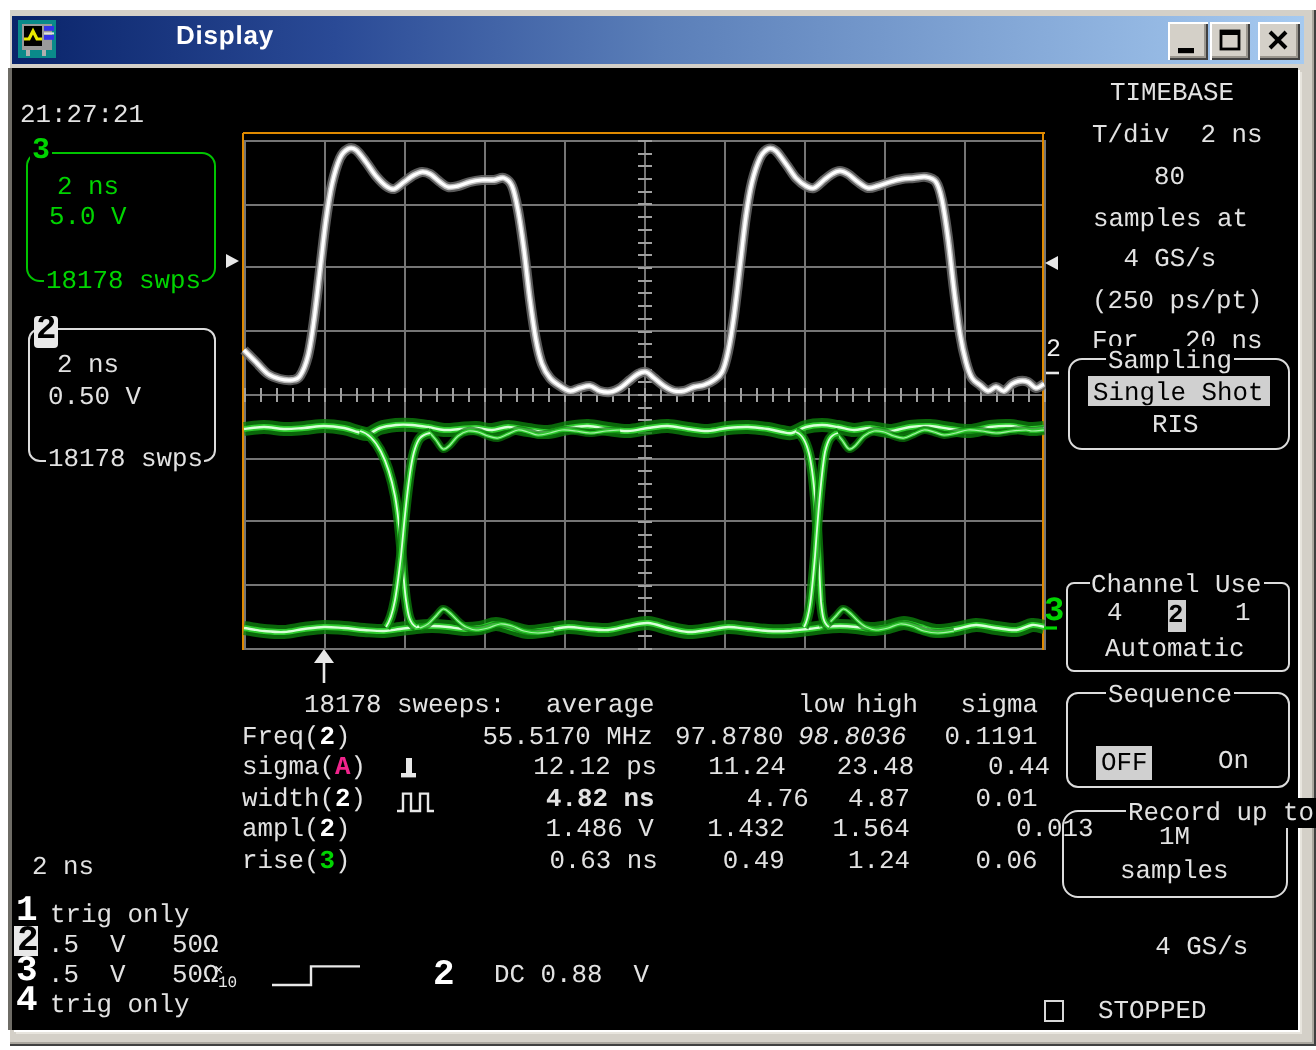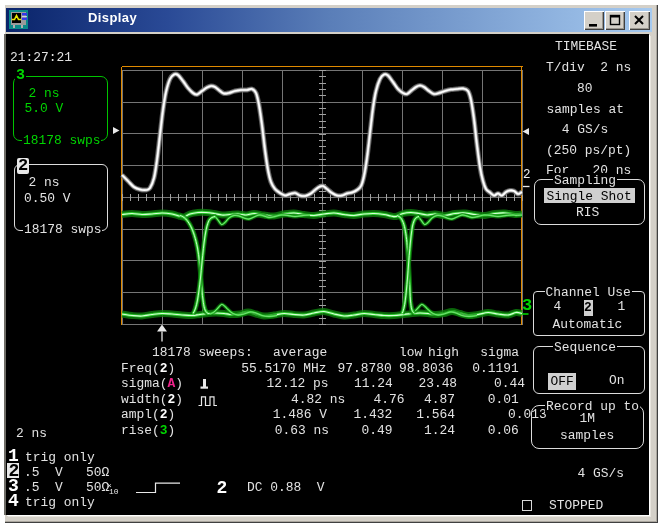--- a/index.html
+++ b/index.html
@@ -124,27 +124,27 @@
 sigma(<b class="bold pnk">A</b>)
 width(<b class="bold">2</b>)
 ampl(<b class="bold">2</b>)
 rise(<b class="bold grn">3</b>)</pre>
 <pre class="m" style="left:273px;top:345px;">average</pre>
 <pre class="m" style="left:371px;top:345px;margin-left:28px;">low</pre>
 <pre class="m" style="left:428px;top:345px;">high</pre>
 <pre class="m" style="left:480.3px;top:345px;">sigma</pre>
 <pre class="m" style="left:241.2px;top:360.5px;">55.5170 MHz</pre>
 <pre class="m" style="left:337.5px;top:360.5px;">97.8780</pre>
-<pre class="m" style="left:399px;top:360.5px;">98.8036</pre>
+<pre class="m" style="left:399px;top:360.5px;font-style:italic;">98.8036</pre>
 <pre class="m" style="left:472.3px;top:360.5px;">0.1191</pre>
 <pre class="m" style="left:266.6px;top:376px;">12.12 ps</pre>
 <pre class="m" style="left:354.1px;top:376px;">11.24</pre>
 <pre class="m" style="left:418.4px;top:376px;">23.48</pre>
 <pre class="m" style="left:494px;top:376px;">0.44</pre>
-<pre class="m" style="left:291px;top:391.5px;">4.82 ns</pre>
+<pre class="m" style="left:273px;top:391.5px;font-weight:bold;">4.82 ns</pre>
 <pre class="m" style="left:361.4px;top:391.5px;margin-left:12px;">4.76</pre>
 <pre class="m" style="left:424px;top:391.5px;">4.87</pre>
 <pre class="m" style="left:487.8px;top:391.5px;">0.01</pre>
 <pre class="m" style="left:272.7px;top:407px;">1.486 V</pre>
 <pre class="m" style="left:353.6px;top:407px;">1.432</pre>
 <pre class="m" style="left:416.2px;top:407px;">1.564</pre>
 <pre class="m" style="left:480px;top:407px;margin-left:28px;">0.013</pre>
 <pre class="m" style="left:274.7px;top:422.5px;">0.63 ns</pre>
 <pre class="m" style="left:361.4px;top:422.5px;">0.49</pre>
 <pre class="m" style="left:424px;top:422.5px;">1.24</pre>
@@ -186,19 +186,19 @@
 <pre class="m" style="left:617.5px;top:298.7px;">1</pre>
 <pre class="m" style="left:552.5px;top:316.5px;font-family:Liberation Mono, monospace;">Automatic</pre>
 
 <div class="box" style="left:532.5px;top:346px;width:110px;height:46px;border-radius:6px;"></div>
 <pre class="m lbl" style="left:553px;top:340px;text-align:center;">Sequence</pre>
 <div style="position:absolute;left:548px;top:372.6px;width:28px;height:17.5px;background:#d0d0d0;"></div>
 <pre class="m" style="left:550.5px;top:374px;color:#000;">OFF</pre>
 <pre class="m" style="left:609px;top:372.6px;">On</pre>
 
 <div class="box" style="left:531px;top:405px;width:111px;height:42px;border-radius:8px;"></div>
-<pre class="m lbl" style="left:545px;top:398.5px;">Record up to</pre>
+<pre class="m lbl" style="left:563px;top:398.5px;">Record up to</pre>
 <pre class="m" style="left:579.5px;top:411.3px;">1M</pre>
 <pre class="m" style="left:560px;top:427.8px;">samples</pre>
 
 <pre class="m" style="left:577.6px;top:465.9px;">4 GS/s</pre>
 <div style="position:absolute;left:522px;top:500px;width:8px;height:9px;border:1px solid #d8d8d8;"></div>
 <pre class="m" style="left:549px;top:497.6px;text-align:center;">STOPPED</pre>
 
 </body></html>

